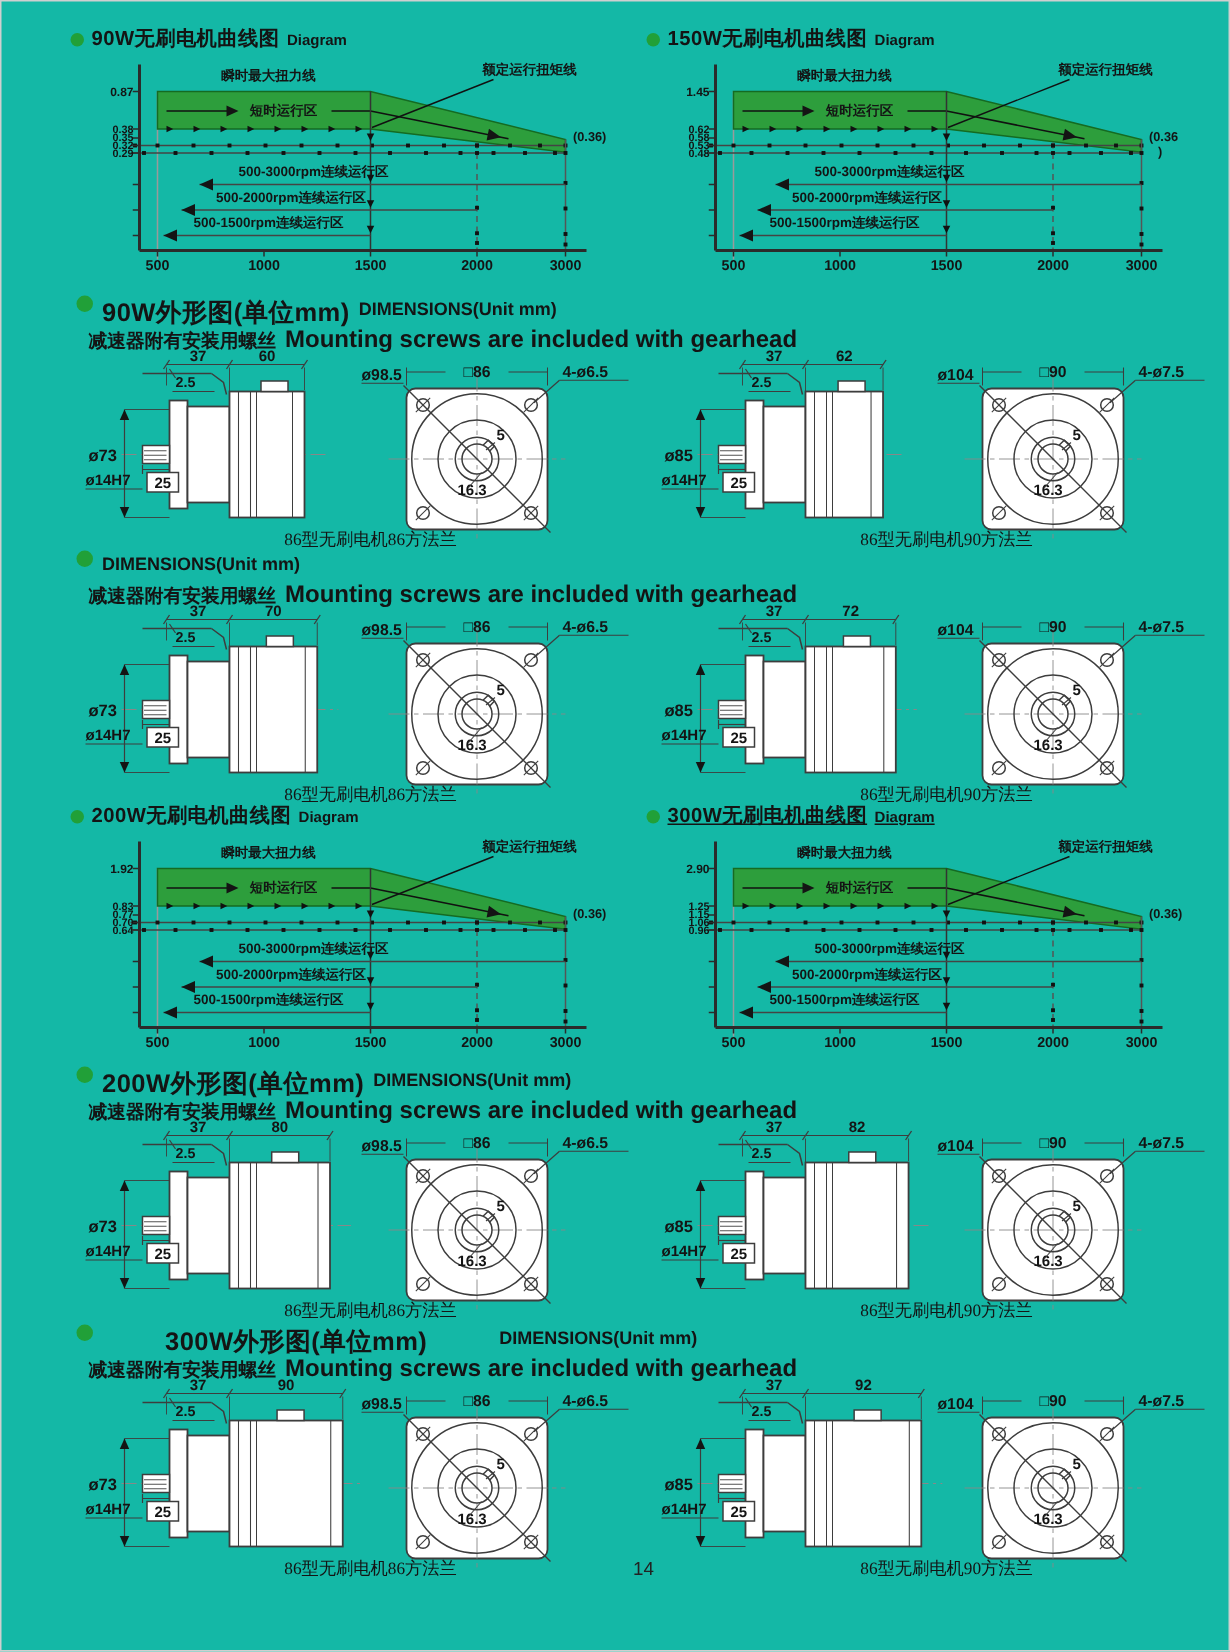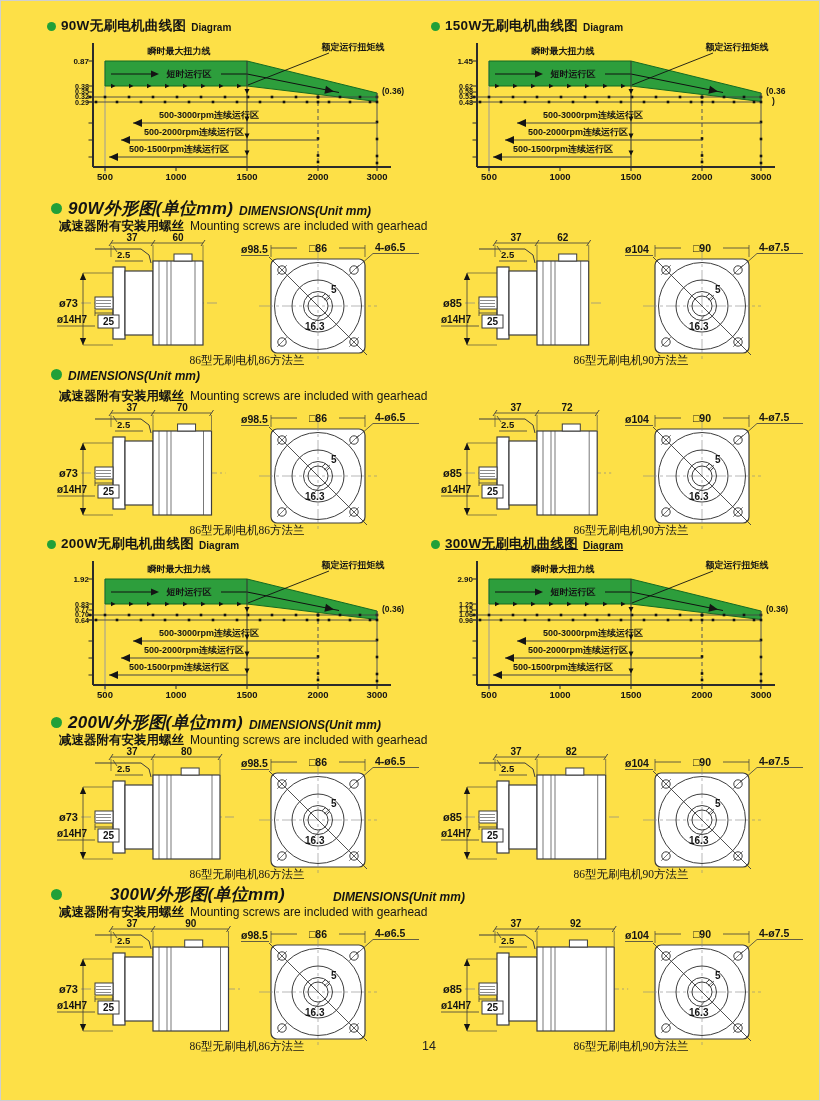--- a/index.html
+++ b/index.html
@@ -1,30 +1,30 @@
 <!DOCTYPE html>
 <html><head>
 <meta charset="utf-8">
 <style>
   html,body{margin:0;padding:0;background:#e8e8e8;}
-  .page{position:relative;width:820px;height:1101px;background:#fde047;margin:0 auto;
+  .page{position:relative;width:820px;height:1101px;background:#14b8a6;margin:0 auto;
         font-family:"Liberation Sans",sans-serif;color:#141414;overflow:hidden;
         border:1px solid #cfcfcf;box-sizing:border-box;}
   .abs{position:absolute;}
   .sec-title{position:absolute;display:flex;align-items:center;gap:5px;white-space:nowrap;}
   .bullet{width:9px;height:9px;border-radius:50%;background:#21a038;flex:0 0 auto;}
   .sec-title .zh{font-weight:bold;font-size:13.5px;letter-spacing:.3px;}
   .sec-title .en{font-weight:bold;font-size:10px;position:relative;top:1px;}
-  .dim-head1{position:absolute;display:flex;align-items:center;gap:6px;white-space:nowrap;font-style:italic;}
+  .dim-head1{position:absolute;display:flex;align-items:flex-start;gap:6px;white-space:nowrap;}
   .dim-head1 .bullet{width:11px;height:11px;}
   .dim-head1 .zh{font-weight:bold;font-size:17px;letter-spacing:.3px;}
   .dim-head1 .en{font-weight:bold;font-size:12px;position:relative;top:2px;}
   .dim-head2{position:absolute;display:flex;align-items:baseline;gap:6px;white-space:nowrap;}
   .dim-head2 .zh{font-weight:bold;font-size:12.5px;}
-  .dim-head2 .en{font-weight:normal;font-size:12px;}
+  .dim-head2 .en{font-weight:bold;font-size:16px;}
   svg{position:absolute;overflow:visible;}
   svg text{font-family:"Liberation Sans",sans-serif;fill:#141414;}
   svg text.b{font-weight:bold;}
   svg text.cap{font-family:"Liberation Serif",serif;font-weight:normal;}
   .pageno{position:absolute;width:100%;text-align:center;font-size:12.5px;color:#222;}
 </style>
 </head>
 <body>
 
 <div class="page">

